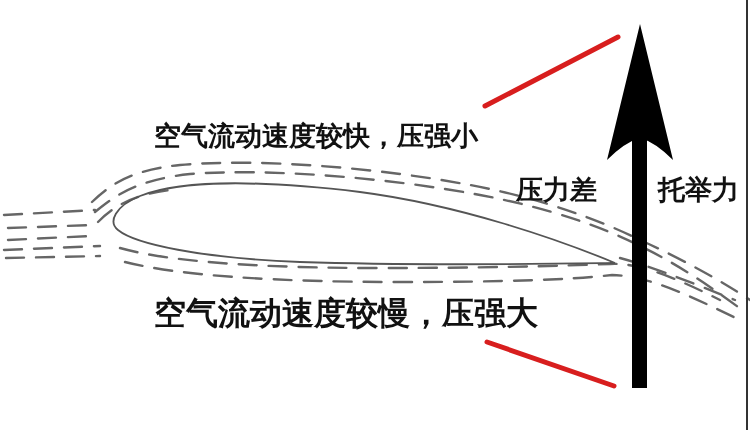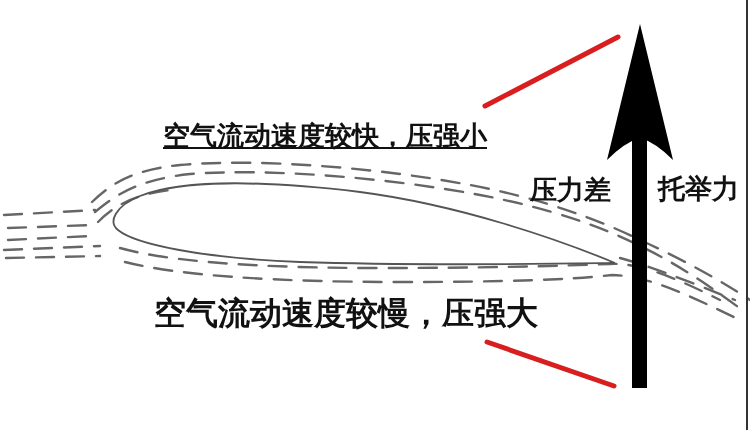--- a/index.html
+++ b/index.html
@@ -8,24 +8,24 @@
     .stage svg { position: absolute; left: 0; top: 0; }
     .label {
       position: absolute;
       font-family: "DejaVu Sans", "Liberation Sans", sans-serif;
       font-weight: bold;
       color: #111111;
       white-space: nowrap;
       line-height: 1;
       letter-spacing: 0px;
     }
-    .label-top { left: 163px; top: 122px; font-size: 27px; text-decoration: underline; }
+    .label-top { left: 154px; top: 122px; font-size: 27px; }
     .label-bottom { left: 154px; top: 297px; font-size: 32px; }
-    .label-pressure { left: 530px; top: 176px; font-size: 27px; }
-    .label-lift { left: 658px; top: 176px; font-size: 27px; font-family: Liberation Serif, serif; }
+    .label-pressure { left: 516px; top: 176px; font-size: 27px; }
+    .label-lift { left: 658px; top: 176px; font-size: 27px; }
     .right-border { position: absolute; left: 746px; top: 0; width: 2px; height: 430px; background: #333333; }
   </style>
 </head>
 <body>
 
 <div class="stage">
   <svg width="750" height="430" viewBox="0 0 750 430">
 
     <g fill="none" stroke="#666666" stroke-width="2.4" stroke-dasharray="18 12" stroke-linecap="round">
 

